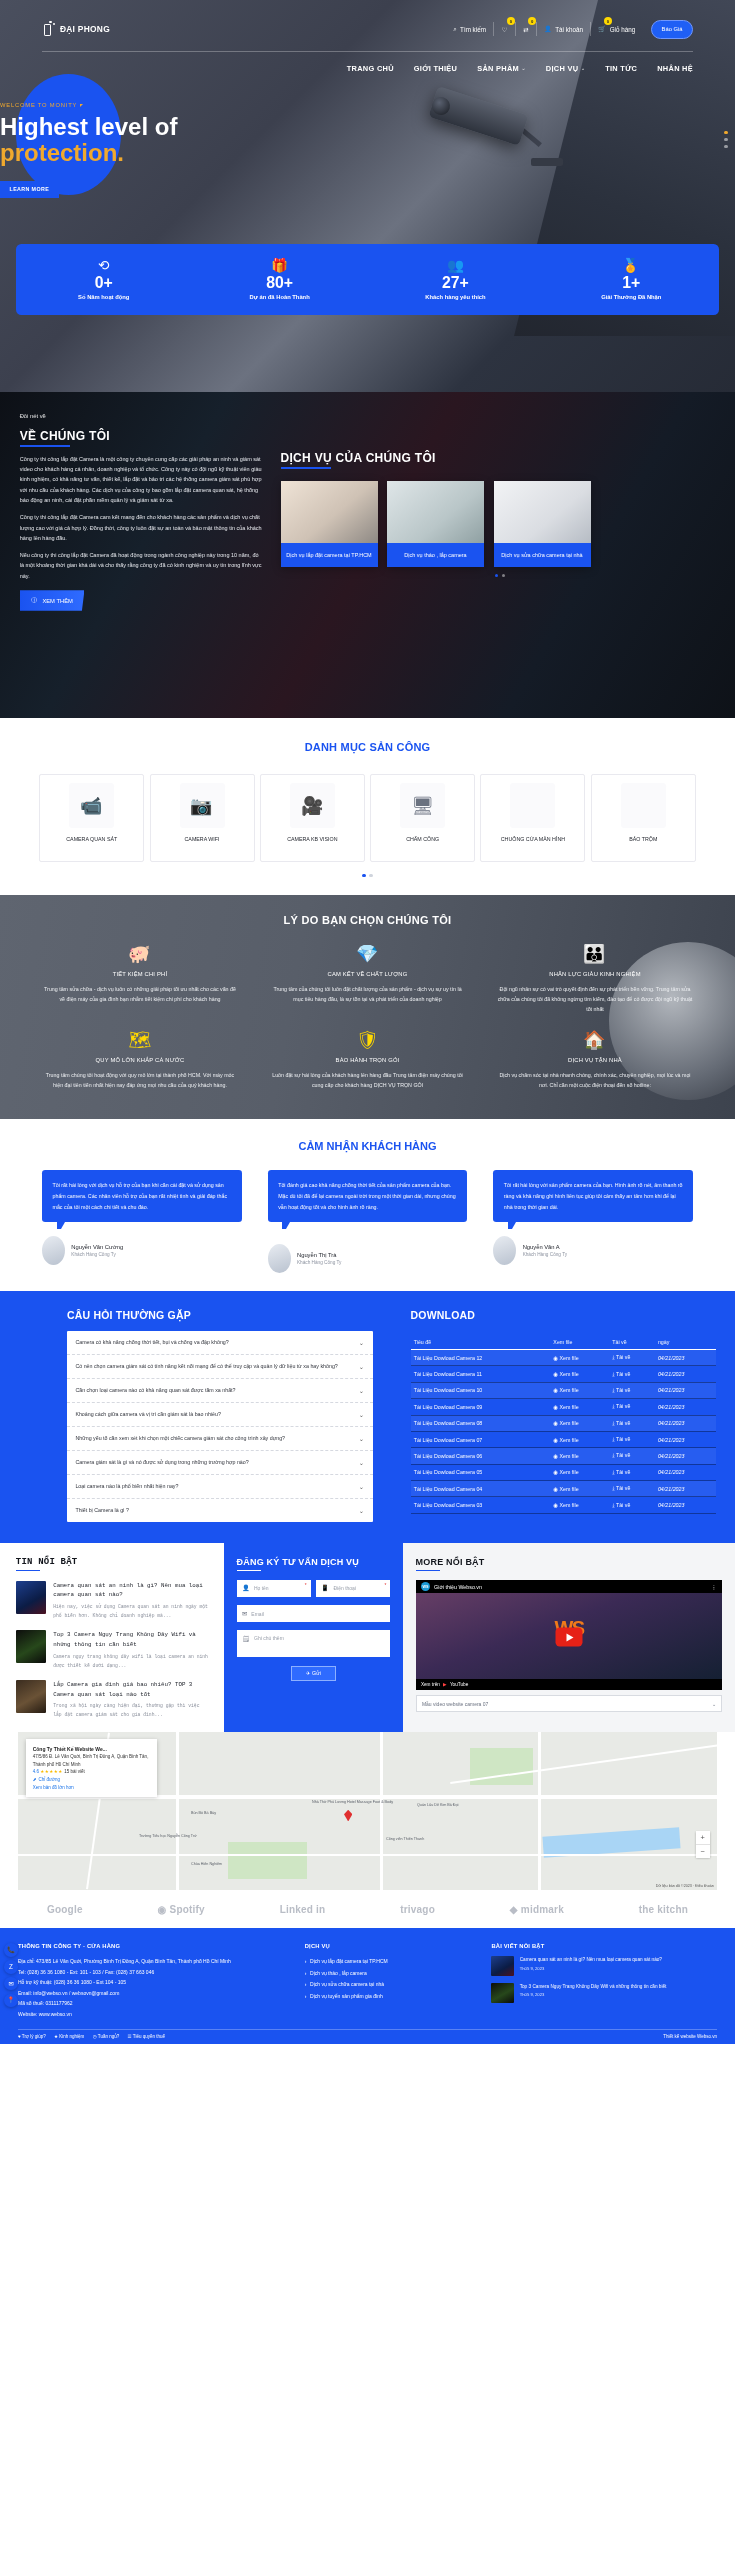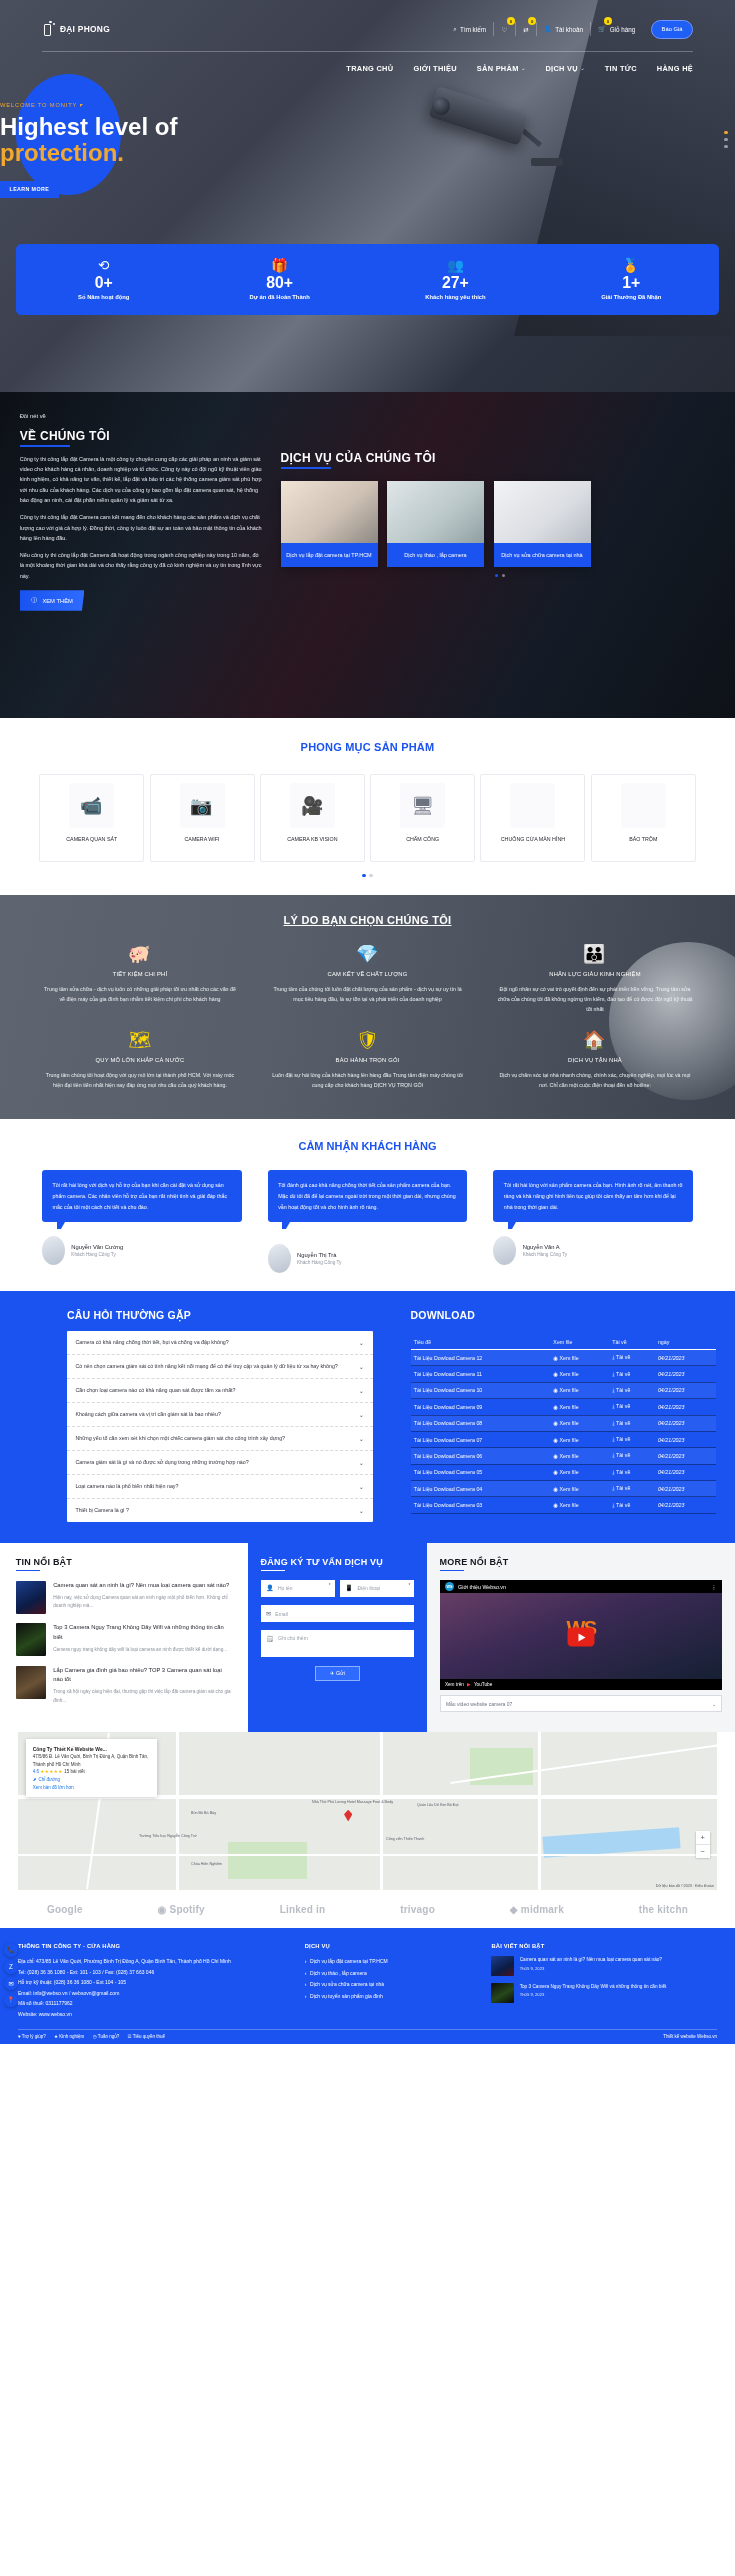--- a/index.html
+++ b/index.html
@@ -72,21 +72,21 @@
   .cat-row{display:flex;justify-content:center;gap:5.3px;margin-top:21px;}
   .cat{width:105px;height:88px;border:0.5px solid #e9e9ef;border-radius:2.1px;display:flex;flex-direction:column;align-items:center;padding-top:8.4px;}
   .cat .ph{width:45px;height:45px;border-radius:3.2px;background:#fafafc;display:flex;align-items:center;justify-content:center;font-size:18px;color:#6b7280;}
   .cat .nm{font-size:5.3px;margin-top:7.4px;text-align:center;color:#23262e;line-height:1.5;padding:0 4.2px;}
   .cat-dots{display:flex;gap:3.2px;justify-content:center;margin-top:11.6px;}
   .cat-dots i{width:3.7px;height:3.7px;border-radius:50%;background:#cfd4dd;}
   .cat-dots i.on{background:#1a53f0;}
   
   .why{position:relative;background:linear-gradient(100deg,#5f6570 0%,#585e69 40%,#4b515c 70%,#3d434e 100%);padding:19px 0 21px;overflow:hidden;}
   .why:after{content:"";position:absolute;right:-31.5px;top:47px;width:158px;height:158px;border-radius:50%;background:radial-gradient(circle at 40% 35%,#cfd3d8,#6d737d 60%,#2c3039);opacity:.8;}
-  .why h2{text-align:center;color:#fff;font-size:11px;font-weight:bold;letter-spacing:0.3px;position:relative;z-index:2;text-decoration:underline;}
+  .why h2{text-align:center;color:#fff;font-size:11px;font-weight:bold;letter-spacing:0.3px;position:relative;z-index:2;}
   .why-grid{width:672px;margin:15.8px auto 0;display:grid;grid-template-columns:repeat(3,1fr);gap:5.3px 10.5px;position:relative;z-index:2;}
   .why-cell{text-align:center;color:#fff;padding:3.2px 10.5px 8.4px;}
   .why-cell .ic{font-size:18px;color:#ffd800;line-height:1;}
   .why-cell .t{font-size:5.8px;margin-top:7.4px;letter-spacing:0.2px;}
   .why-cell .d{font-size:5.3px;line-height:1.9;margin-top:7.4px;color:#eef0f3;}
   
   .testi{background:#fff;padding:21px 0 18px;}
   .testi h2{text-align:center;color:#1a53f0;font-size:11px;font-weight:bold;}
   .testi-row{width:651px;margin:18px auto 0;display:flex;gap:26px;}
   .tcol{flex:1;}
@@ -106,21 +106,21 @@
   .faqitem{display:flex;align-items:center;justify-content:space-between;gap:7.4px;padding:5.8px 8.4px;border-bottom:0.5px dashed #d6d9e0;font-size:5.3px;color:#31343c;line-height:1.8;}
   .faqitem:last-child{border-bottom:none;}
   .faqitem .cv{color:#555;font-size:6.3px;flex:none;}
   .dltable{width:100%;margin-top:14.7px;border-collapse:collapse;color:#fff;}
   .dltable th{font-size:5.3px;font-weight:normal;text-align:left;padding:3.7px 3.2px;border-bottom:1.1px solid #fff;opacity:.95;}
   .dltable td{font-size:5.3px;padding:4.2px 3.2px;border-bottom:0.5px solid rgba(0,0,0,.35);}
   .dltable tr:nth-child(odd) td{background:rgba(255,255,255,.06);}
   .dltable td.dt{font-style:italic;}
   
   .trio{display:flex;height:189px;}
-  .news{width:248px;background:#fff;padding:13.7px 15.8px;}
+  .news{width:224px;background:#fff;padding:13.7px 15.8px;font-family:Liberation Mono, monospace;}
   .sec-h{font-size:9px;font-weight:bold;letter-spacing:0.2px;color:#12151c;}
   .sec-h.w{color:#fff;}
   .ul2{width:24px;height:1.6px;background:#1a53f0;margin-top:3.2px;}
   .ul2.w{background:#fff;}
   .newsitem{display:flex;gap:7.4px;margin-top:9.5px;}
   .nthumb{width:30px;height:33px;flex:none;border-radius:1.1px;}
   .nt1{background:linear-gradient(150deg,#1d3f8f,#0b1c45 60%,#4b1220);}
   .nt2{background:linear-gradient(150deg,#0d0d0d,#27481b 55%,#0a0a0a);}
   .nt3{background:linear-gradient(150deg,#3a2c1f,#6a5236 55%,#241a11);}
   .ntitle{font-size:5.8px;color:#23262e;line-height:1.65;}
@@ -241,21 +241,21 @@
           <span class="chev">⌄</span>
         </a>
       <a href="#">
           <span>DỊCH VỤ</span>
           <span class="chev">⌄</span>
         </a>
       <a href="#">
           <span>TIN TỨC</span>
         </a>
       <a href="#">
-          <span>HÀNG HỆ</span>
+          <span>NHÂN HỆ</span>
         </a>
     </nav>
   </div>
   <div class="hero-copy">
     <div class="welcome"><span>WELCOME TO MONITY</span><span class="tri"></span></div>
     <div class="h1">
       <div>Highest level of</div>
       <div class="y">protection.</div>
     </div>
     <button class="learn">LEARN MORE</button>
@@ -322,21 +322,21 @@
       </div>
       <div class="carodots">
           <i class="on"></i>
           <i></i>
         </div>
     </div>
   </div>
 </section>
 
 <section class="cats">
-  <h2>PHONG MỤC SẢN PHẨM</h2>
+  <h2>DANH MỤC SẢN CÔNG</h2>
   <div class="cat-row">
     <div class="cat">
         <div class="ph">📹</div>
         <div class="nm">CAMERA QUAN SÁT</div>
       </div>
     <div class="cat">
         <div class="ph">📷</div>
         <div class="nm">CAMERA WIFI</div>
       </div>
     <div class="cat">

